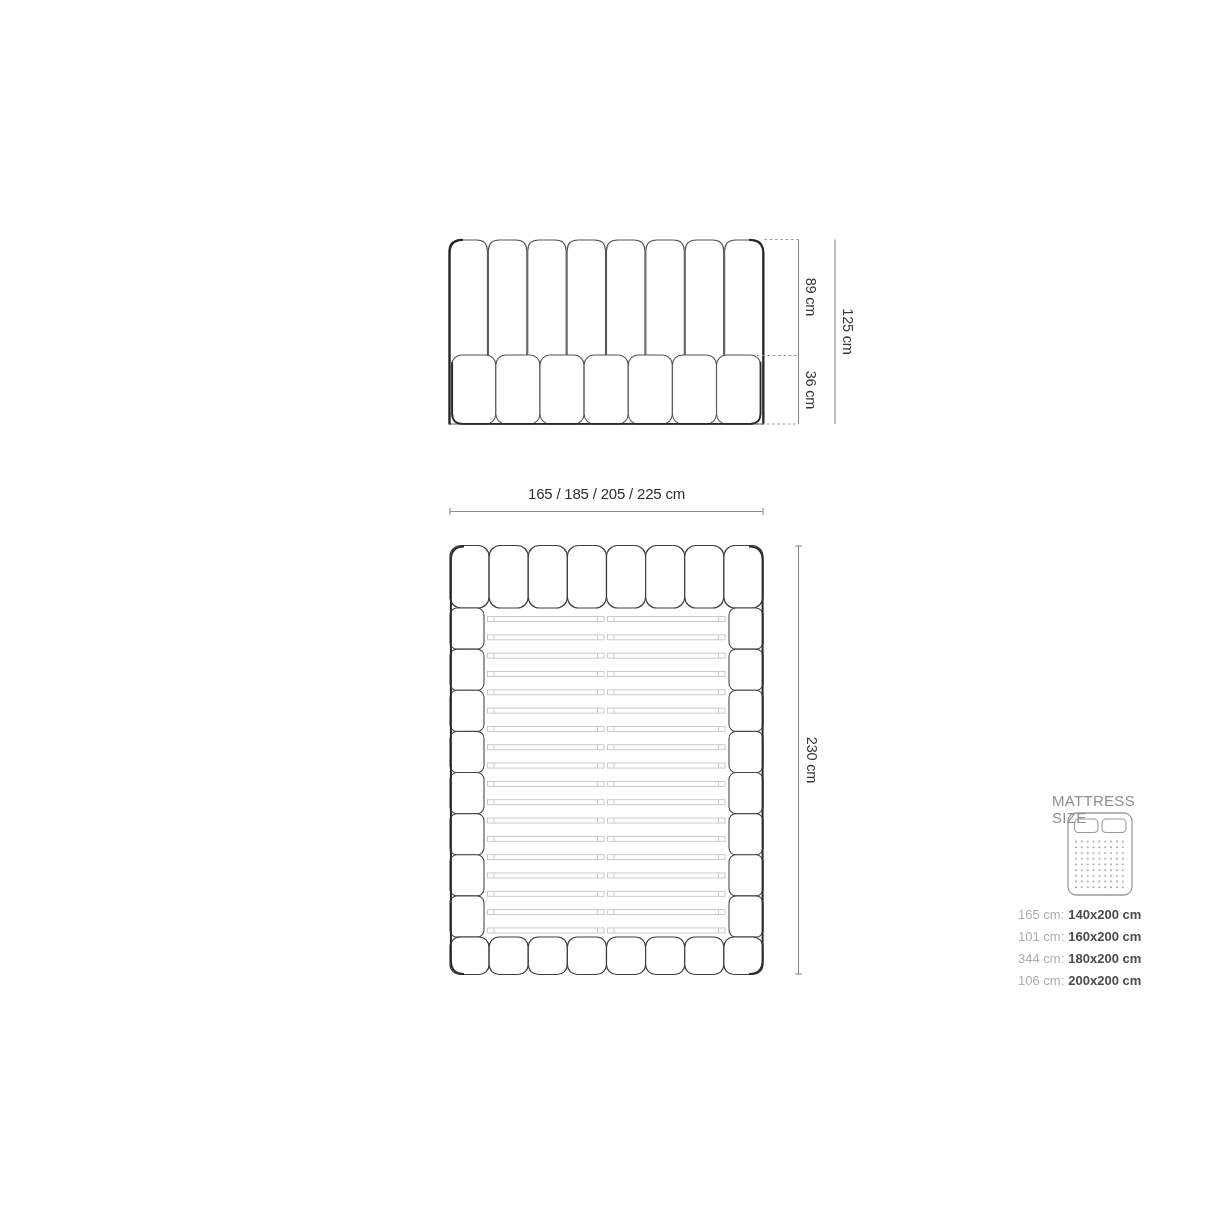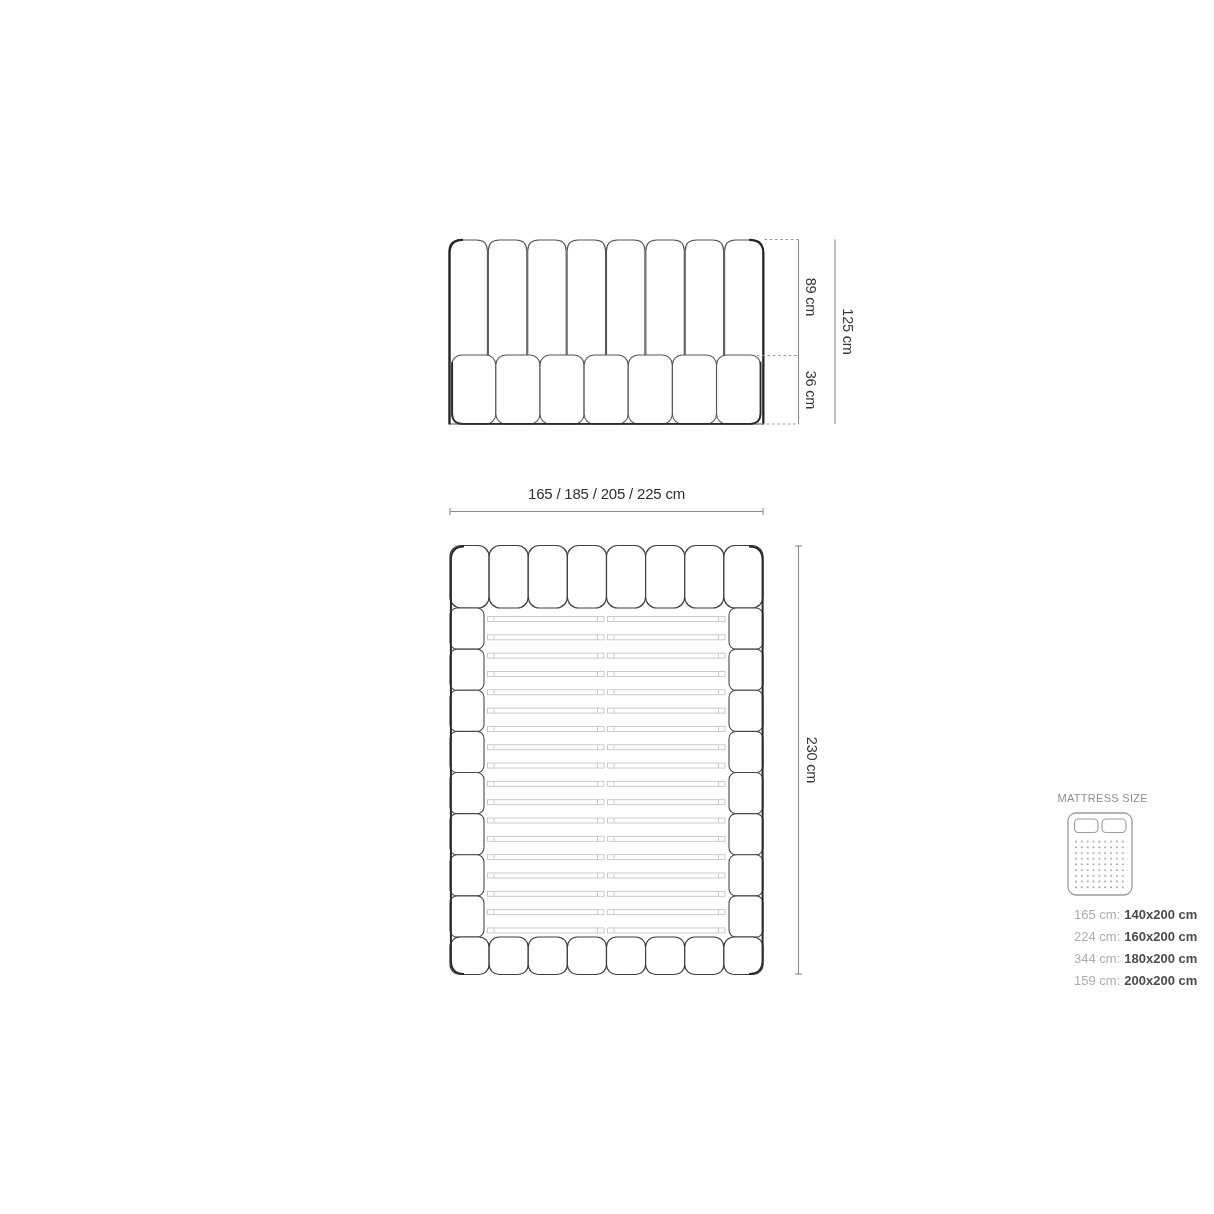--- a/index.html
+++ b/index.html
@@ -2,23 +2,23 @@
 <html><head>
 <meta charset="utf-8">
 <style>
   html,body{margin:0;padding:0;background:#ffffff;}
   body{width:1214px;height:1214px;position:relative;font-family:"Liberation Sans",sans-serif;}
   .canvas{position:absolute;inset:0;}
   svg{position:absolute;left:0;top:0;}
   svg text{font-family:"Liberation Sans",sans-serif;fill:#383838;letter-spacing:-0.2px;}
   .dim-label{font-size:14.5px;}
   .width-label{font-size:15px;fill:#2e2e2e;}
-  .panel-title{position:absolute;left:1052px;top:792px;width:96px;text-align:right;
-    font-size:11px;color:#8f8f8f;letter-spacing:0.3px;}
-  .size-list{position:absolute;left:1074px;top:904px;width:114px;}
+  .panel-title{position:absolute;left:1052px;top:792px;width:96px;text-align:left;
+    font-size:15px;color:#8f8f8f;letter-spacing:0.3px;}
+  .size-list{position:absolute;left:1018px;top:904px;width:114px;}
   .size-row{height:22px;line-height:22px;font-size:13px;text-align:right;white-space:nowrap;}
   .size-row .lbl{color:#adadad;}
   .size-row .val{color:#4b4b4b;font-weight:bold;margin-left:4px;}
 </style>
 </head>
 <body>
 
 <div class="canvas">
 
 <svg width="1214" height="1214" viewBox="0 0 1214 1214">
@@ -162,23 +162,23 @@
   </g>
 </svg>
 
 <div class="panel-title">MATTRESS SIZE</div>
 
 <div class="size-list">
   <div class="size-row">
     <span class="lbl">165 cm:</span><span class="val">140x200 cm</span>
   </div>
   <div class="size-row">
-    <span class="lbl">224 cm:</span><span class="val">160x200 cm</span>
+    <span class="lbl">101 cm:</span><span class="val">160x200 cm</span>
   </div>
   <div class="size-row">
     <span class="lbl">344 cm:</span><span class="val">180x200 cm</span>
   </div>
   <div class="size-row">
-    <span class="lbl">159 cm:</span><span class="val">200x200 cm</span>
+    <span class="lbl">106 cm:</span><span class="val">200x200 cm</span>
   </div>
 </div>
 
 </div>
 
 </body></html>

